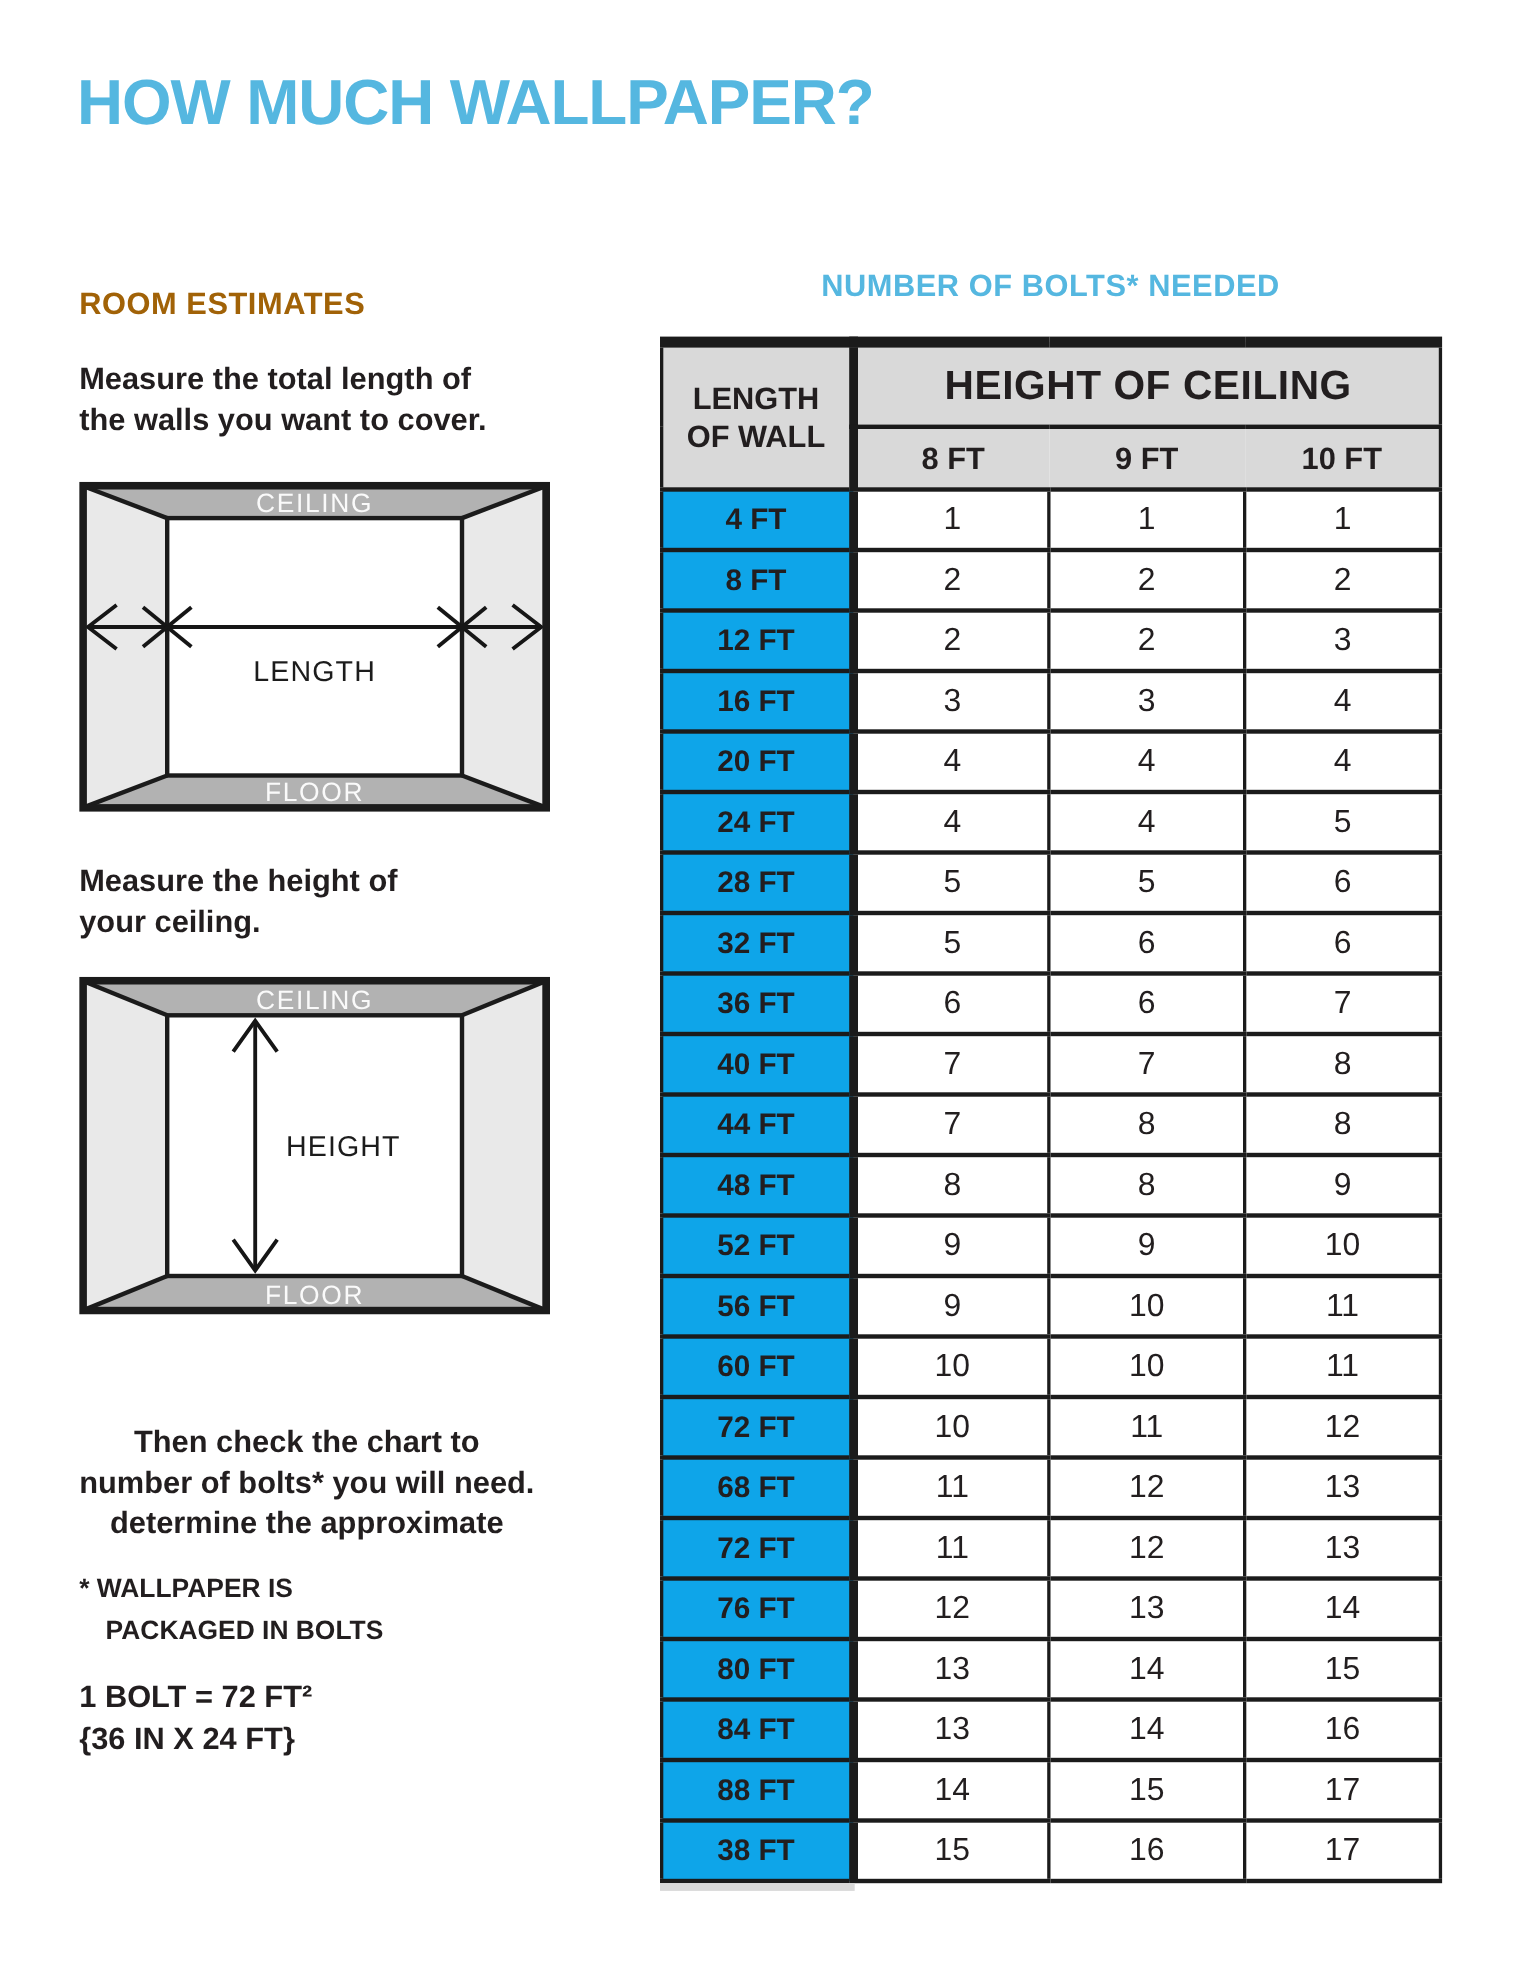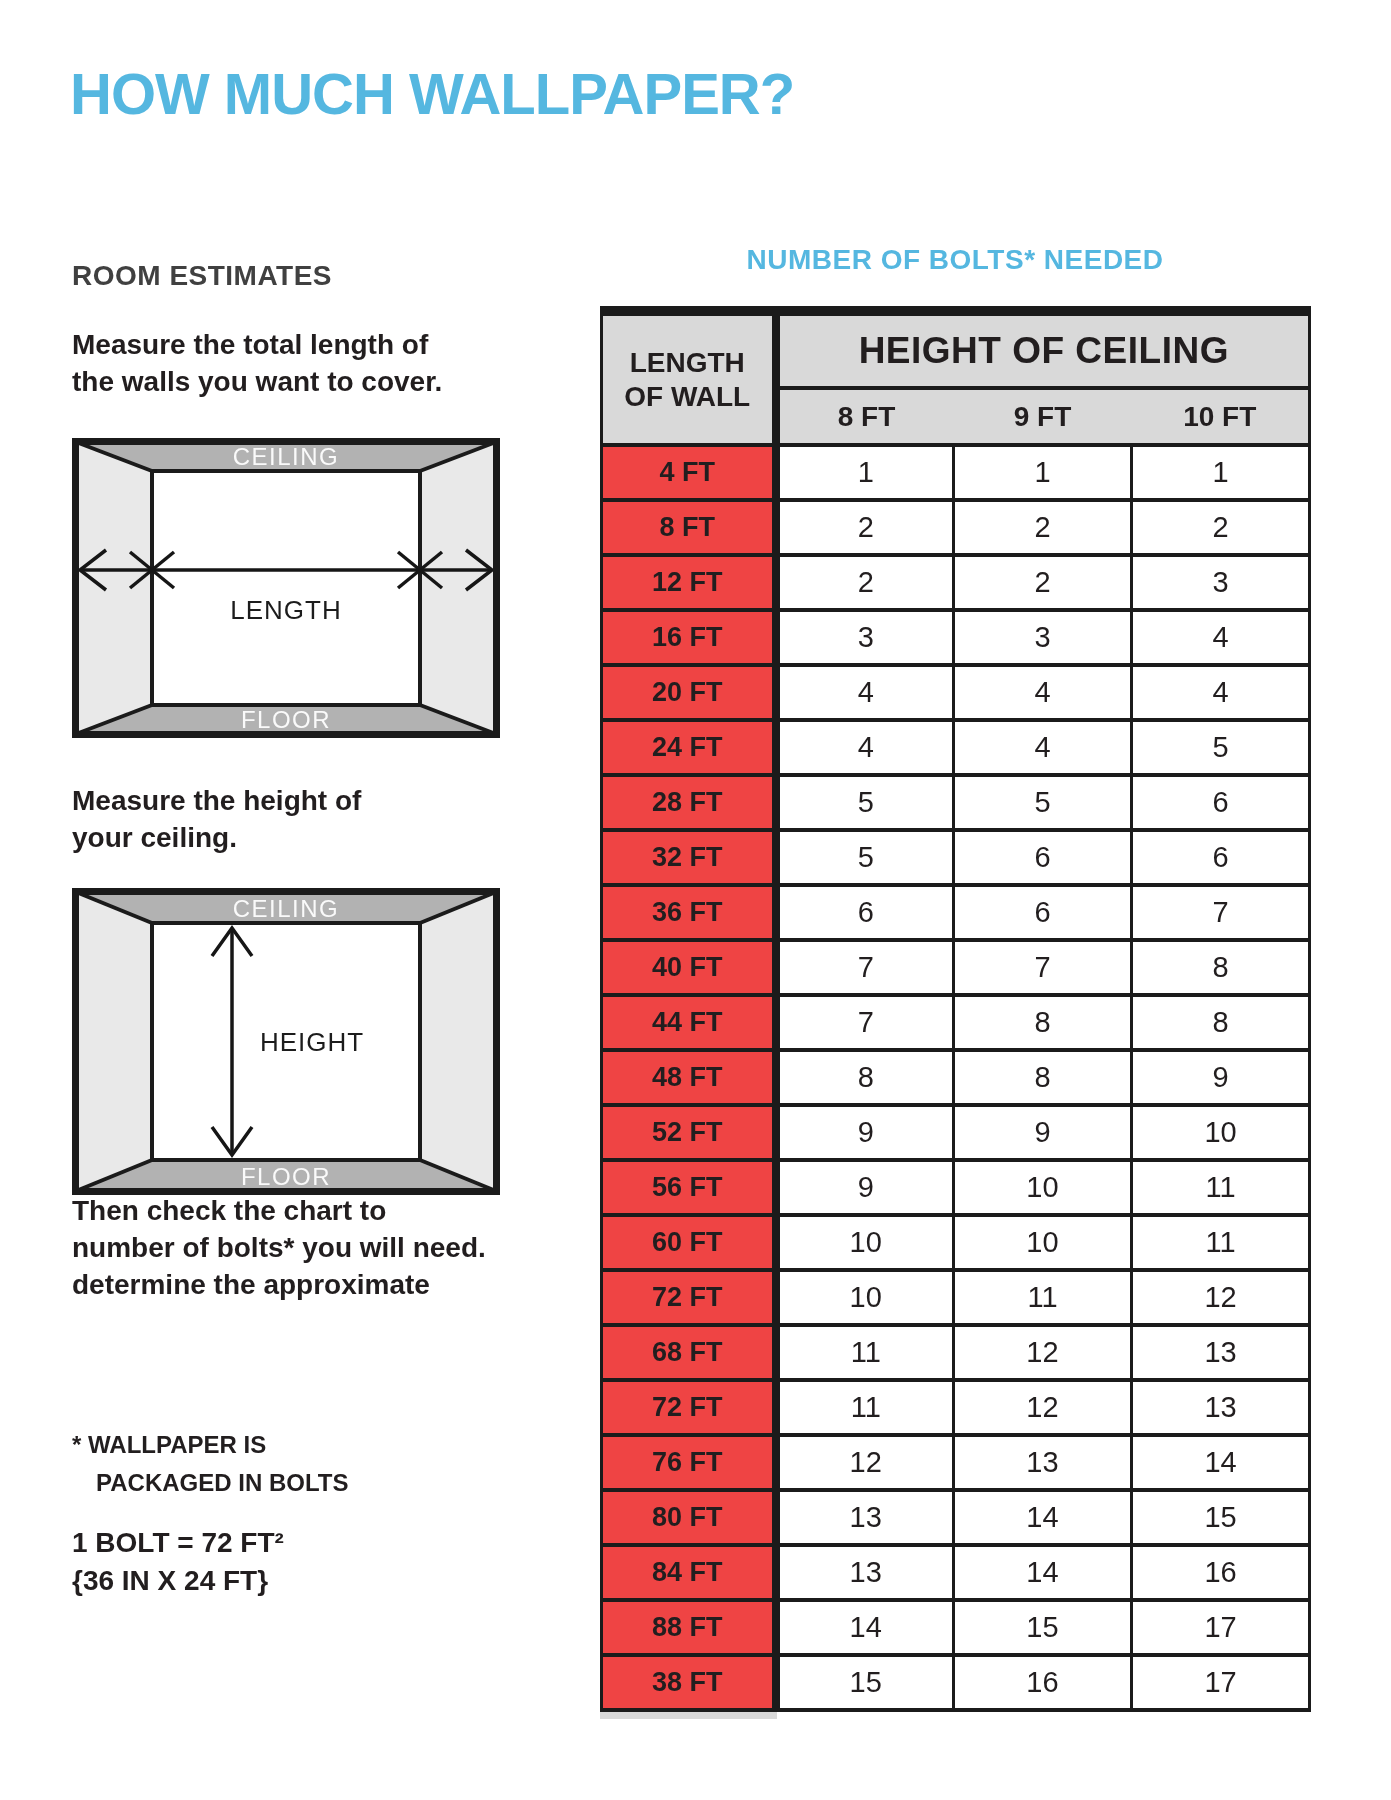--- a/index.html
+++ b/index.html
@@ -3,26 +3,26 @@
 <meta charset="utf-8">
 <style>
   html,body { margin:0; padding:0; background:#ffffff; }
   body { font-family:"Liberation Sans","DejaVu Sans",sans-serif; color:#221e1f; }
   .page { position:relative; width:1391px; height:1800px; background:#ffffff; overflow:hidden; }
 
   .title { position:absolute; left:70px; top:60px; font-size:58px; font-weight:bold;
            color:#55b7e0; letter-spacing:-1px; white-space:nowrap; }
 
   .sec-heading { position:absolute; left:72px; top:260px; font-size:28px; font-weight:bold;
-                 color:#404040; letter-spacing:0.5px; white-space:nowrap; }
+                 color:#a16207; letter-spacing:0.5px; white-space:nowrap; }
 
   .para { position:absolute; left:72px; font-size:28px; line-height:37px; color:#221e1f;font-weight:bold; }
   #para1 { top:326px; }
   #para2 { top:782px; }
-  #para3 { top:1192px; }
+  #para3 { top:1292px;text-align:center; }
 
   .footnote { position:absolute; left:72px; top:1426px; font-size:24px; font-weight:bold;
               line-height:38px; color:#221e1f; }
   .footnote .indent { padding-left:24px; }
 
   .bolt-info { position:absolute; left:72px; top:1524px; font-size:28px; font-weight:bold;
                line-height:38px; color:#221e1f; }
 
   .diagram { position:absolute; left:72px; }
   #diagram1 { top:438px; }
@@ -35,21 +35,21 @@
   table.bolts { border-collapse:collapse; table-layout:fixed; width:710px;
                 border-top:10px solid #1b1b1b; border-bottom:4px solid #1b1b1b;
                 border-left:3px solid #1b1b1b; border-right:3px solid #1b1b1b; }
   table.bolts th, table.bolts td { border:3px solid #1b1b1b; border-top-width:4px; border-bottom-width:4px;
                                    text-align:center; vertical-align:middle; padding:0; }
   table.bolts thead th { background:#d9d9d9; }
   th.corner { width:174px; border-right:8px solid #1b1b1b !important; font-size:28px;
               font-weight:bold; line-height:34px; }
   th.group-header { height:70px; font-size:37px; font-weight:bold; letter-spacing:0.5px; }
   tr.colrow th { height:53px; font-size:28px; font-weight:bold; border-left:none; border-right:none; }
-  table.bolts tbody th { background:#ef4444; font-size:27px; font-weight:bold; height:51px;
+  table.bolts tbody th { background:#0ea5e9; font-size:27px; font-weight:bold; height:51px;
                          border-right:8px solid #1b1b1b; }
   table.bolts tbody td { background:#ffffff; font-size:29px; font-weight:normal; }
   .table-shadow { width:177px; height:7px; background:#d9d9d9; }
 </style>
 </head>
 <body>
 
 <div class="page">
 
   <div class="title">HOW MUCH WALLPAPER?</div>

